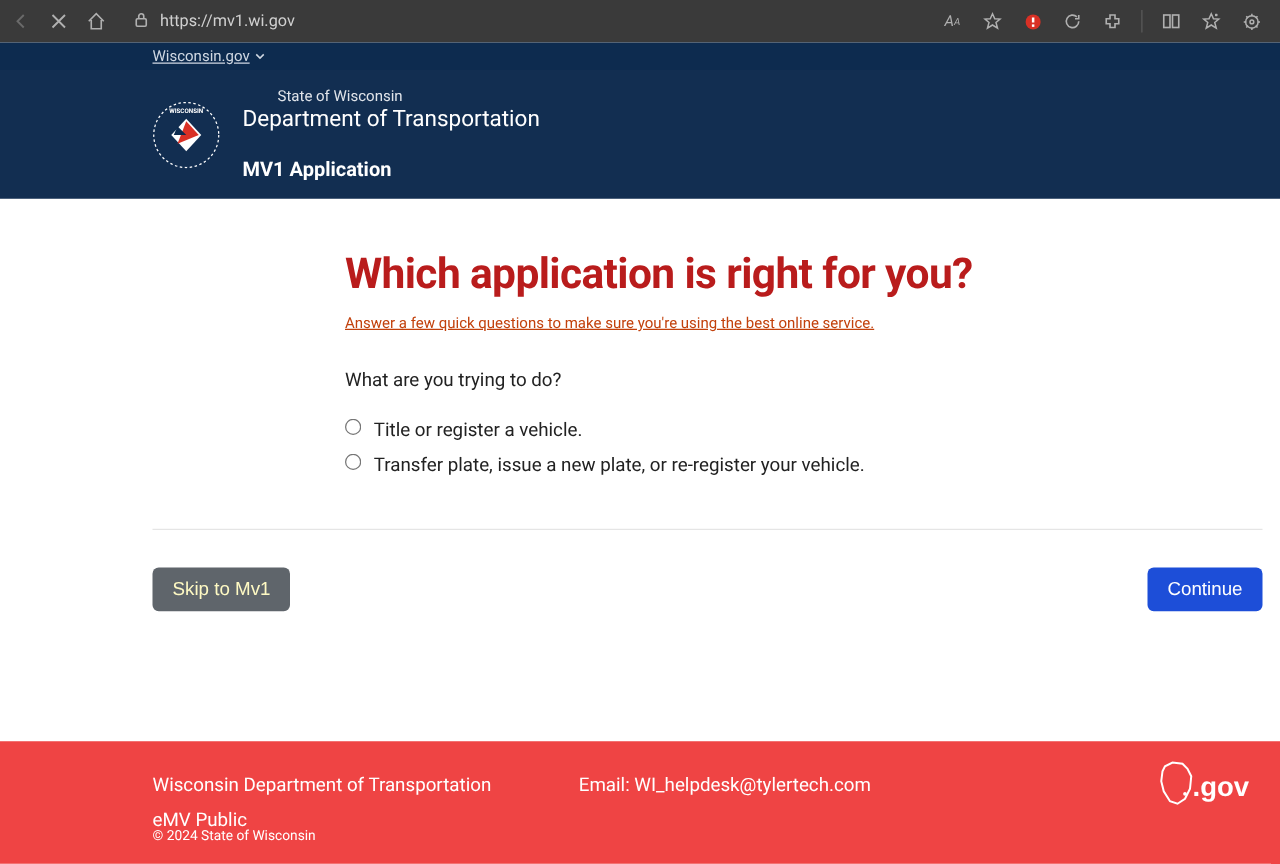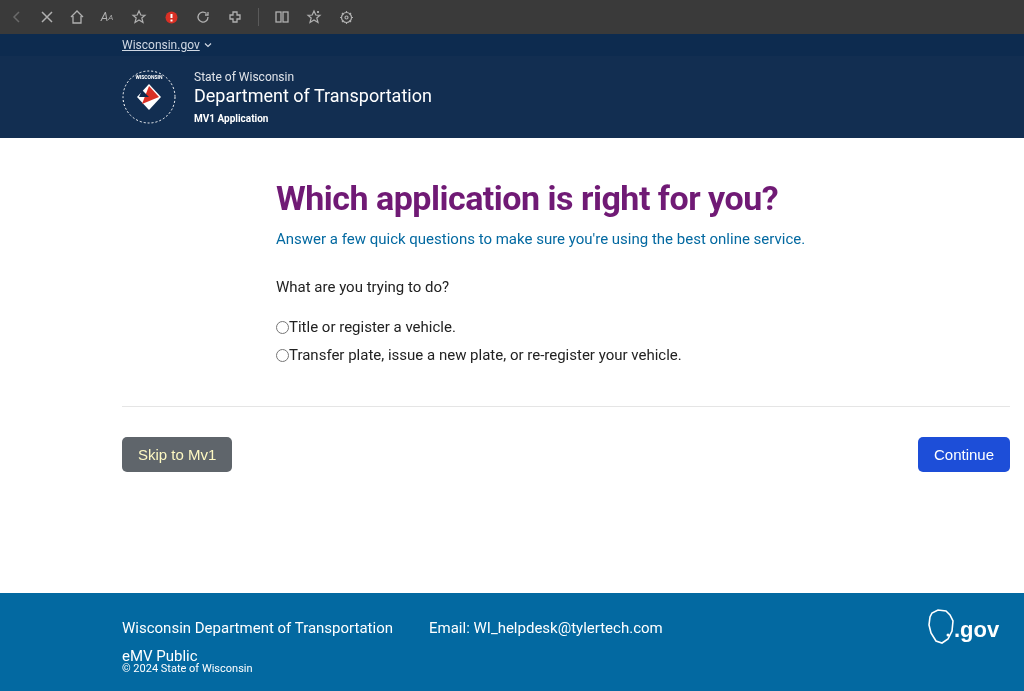--- a/index.html
+++ b/index.html
@@ -98,60 +98,63 @@
       width: 54px;
       height: 54px;
       position: relative;
     }
     .header-text {
       color: #fff;
     }
     .header-line1 {
       font-size: 12px;
       color: #e0e4ea;
+      margin-left: 28px;
     }
     .header-line2 {
       font-size: 18px;
       font-weight: 400;
       margin-top: 1px;
     }
     .header-line3 {
-      font-size: 10px;
+      font-size: 16px;
       font-weight: 700;
-      margin-top: 7px;
+      margin-top: 20px;
     }
     
     
     .main {
       padding: 40px 122px 0 276px;
       max-width: 1024px;
     }
     .main h1 {
       font-size: 34px;
       font-weight: 700;
-      color: #701a75;
+      color: #b91c1c;
       letter-spacing: -0.5px;
     }
     .subtitle {
-      font-size: 15px;
-      color: #0369a1;
+      font-size: 12px;
+      color: #c2410c;
       margin-top: 12px;
+      text-decoration: underline;
     }
     .question {
       font-size: 15px;
       font-weight: 400;
       color: #222;
       margin-top: 30px;
     }
     .options {
       margin-top: 22px;
     }
     .option {
       display: flex;
-      align-items: center;
+      align-items: flex-start;
+      gap: 10px;
       margin-bottom: 10px;
       cursor: pointer;
     }
     .option input[type="radio"] {
       width: 13px;
       height: 13px;
       accent-color: #0d2b4f;
       cursor: pointer;
     }
     .option label {
@@ -189,25 +192,25 @@
       border-radius: 5px;
       cursor: pointer;
     }
     
     
     .footer {
       position: absolute;
       bottom: 0;
       left: 0;
       right: 0;
-      background: #0369a1;
+      background: #ef4444;
       color: #fff;
       padding: 26px 122px 16px 122px;
       display: flex;
-      gap: 36px;
+      gap: 70px;
     }
     .footer-col {
       font-size: 15px;
     }
     .footer-col > div {
       margin-bottom: 10px;
     }
     .footer-copyright {
       position: absolute;
       bottom: 16px;
@@ -231,20 +234,29 @@
   </div>
   <div class="nav-icon">
     <svg width="14" height="14" viewBox="0 0 14 14" fill="none" stroke="currentColor" stroke-width="1.5">
         <path d="M2 2 L12 12 M12 2 L2 12"></path>
       </svg>
   </div>
   <div class="nav-icon">
     <svg width="16" height="16" viewBox="0 0 16 16" fill="none" stroke="currentColor" stroke-width="1.3">
         <path d="M2 8 L8 2 L14 8 M4 7 V14 H12 V7"></path>
       </svg>
+  </div>
+  <div class="url-area">
+    <span class="lock-icon">
+      <svg width="14" height="14" viewBox="0 0 14 14" fill="none" stroke="currentColor" stroke-width="1.3">
+          <rect x="3" y="6" width="8" height="6" rx="1"></rect>
+          <path d="M5 6 V4 a2 2 0 0 1 4 0 V6"></path>
+        </svg>
+    </span>
+    <span class="url-text">https://mv1.wi.gov</span>
   </div>
   <div class="right-icons">
     <span style="font-size:12px;font-style:italic;">A<sup style="font-size:8px;">A</sup></span>
     <span>
       <svg width="16" height="16" viewBox="0 0 16 16" fill="none" stroke="currentColor" stroke-width="1.2">
           <path d="M8 2 L9.8 6 L14 6.3 L10.8 9 L12 13.5 L8 11 L4 13.5 L5.2 9 L2 6.3 L6.2 6 Z"></path>
         </svg>
     </span>
     <span>
       <svg width="15" height="15" viewBox="0 0 15 15">

